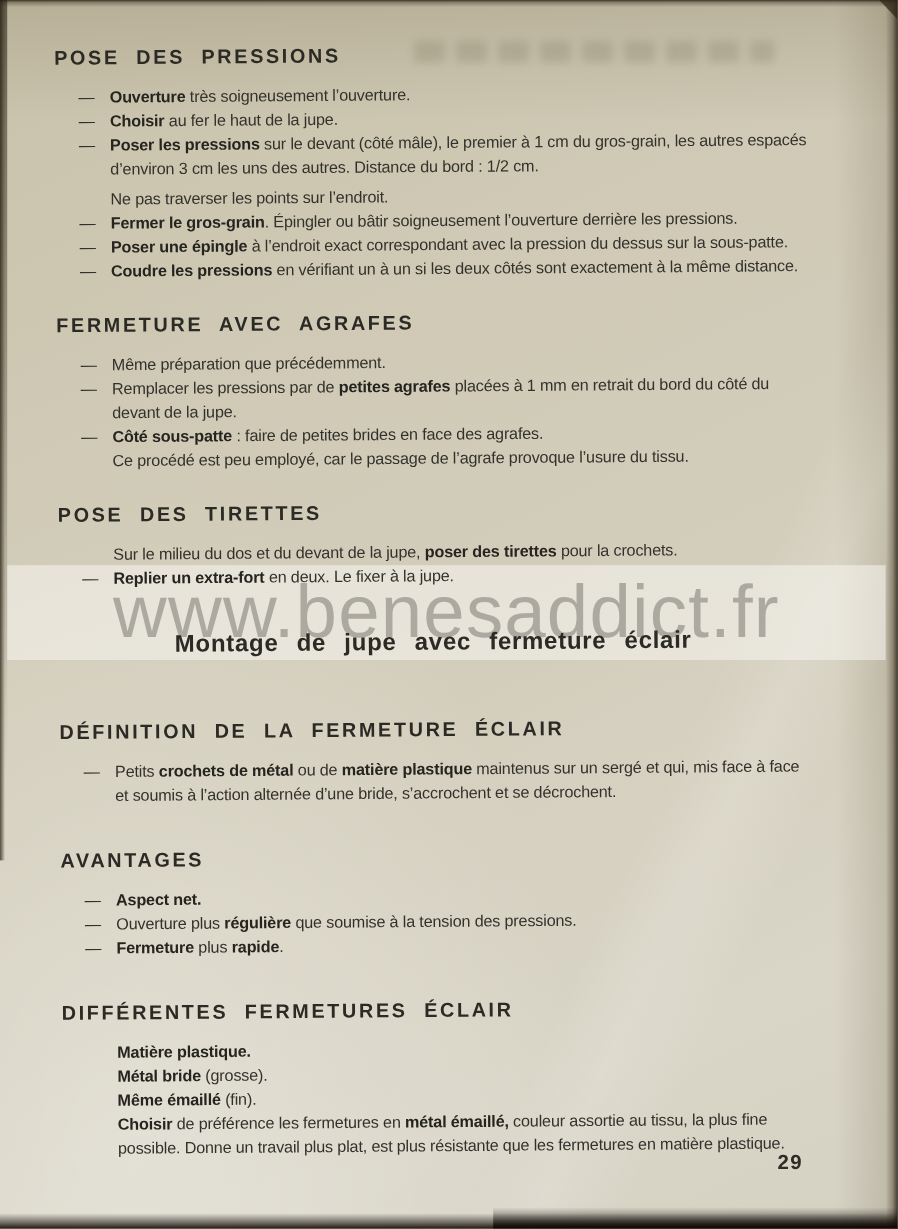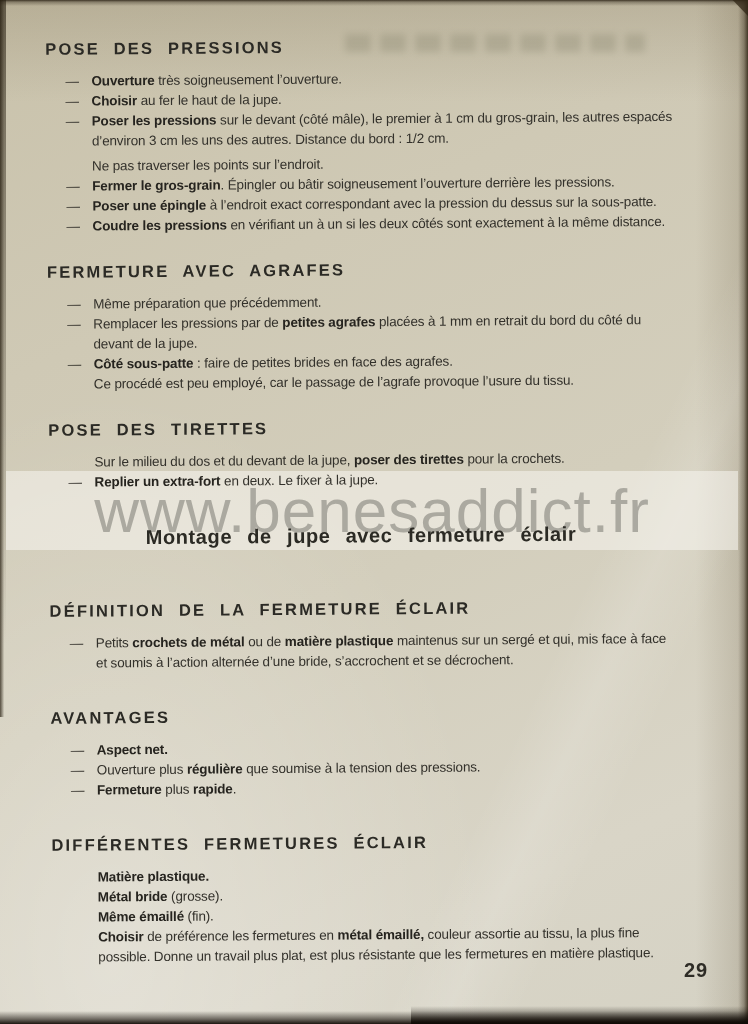--- a/index.html
+++ b/index.html
@@ -42,21 +42,21 @@
   #sections-top .section + .section{margin-top:26px;}
   #sections-bottom .section + .section{margin-top:35px;}
   .item{position:relative;padding-left:46px;font-size:13.5px;line-height:20px;
     letter-spacing:-.15px;width:582px;}
   .item .dash{position:absolute;left:20px;top:0;}
   .item.gap{margin-top:5px;}
   .item b{color:#26241f;}
   .divider-zone{margin:36px 0 50px 0;text-align:center;}
   .center-heading{font-size:20px;font-weight:bold;color:#2b2a24;letter-spacing:.6px;word-spacing:9px;
     margin:0 40px 0 0;position:relative;top:-2px;}
-  .page-number{position:absolute;top:959px;left:684px;font-size:20px;font-weight:bold;
+  .page-number{position:absolute;top:959px;left:648px;font-size:17px;font-weight:bold;
     color:#2e2c26;letter-spacing:1px;}
 </style>
 </head>
 <body>
 
 <div class="stage">
 
   <div class="shade shade-topdark"></div>
   <div class="shade shade-bottomlight"></div>
   <div class="shade shade-rightcurve"></div>

